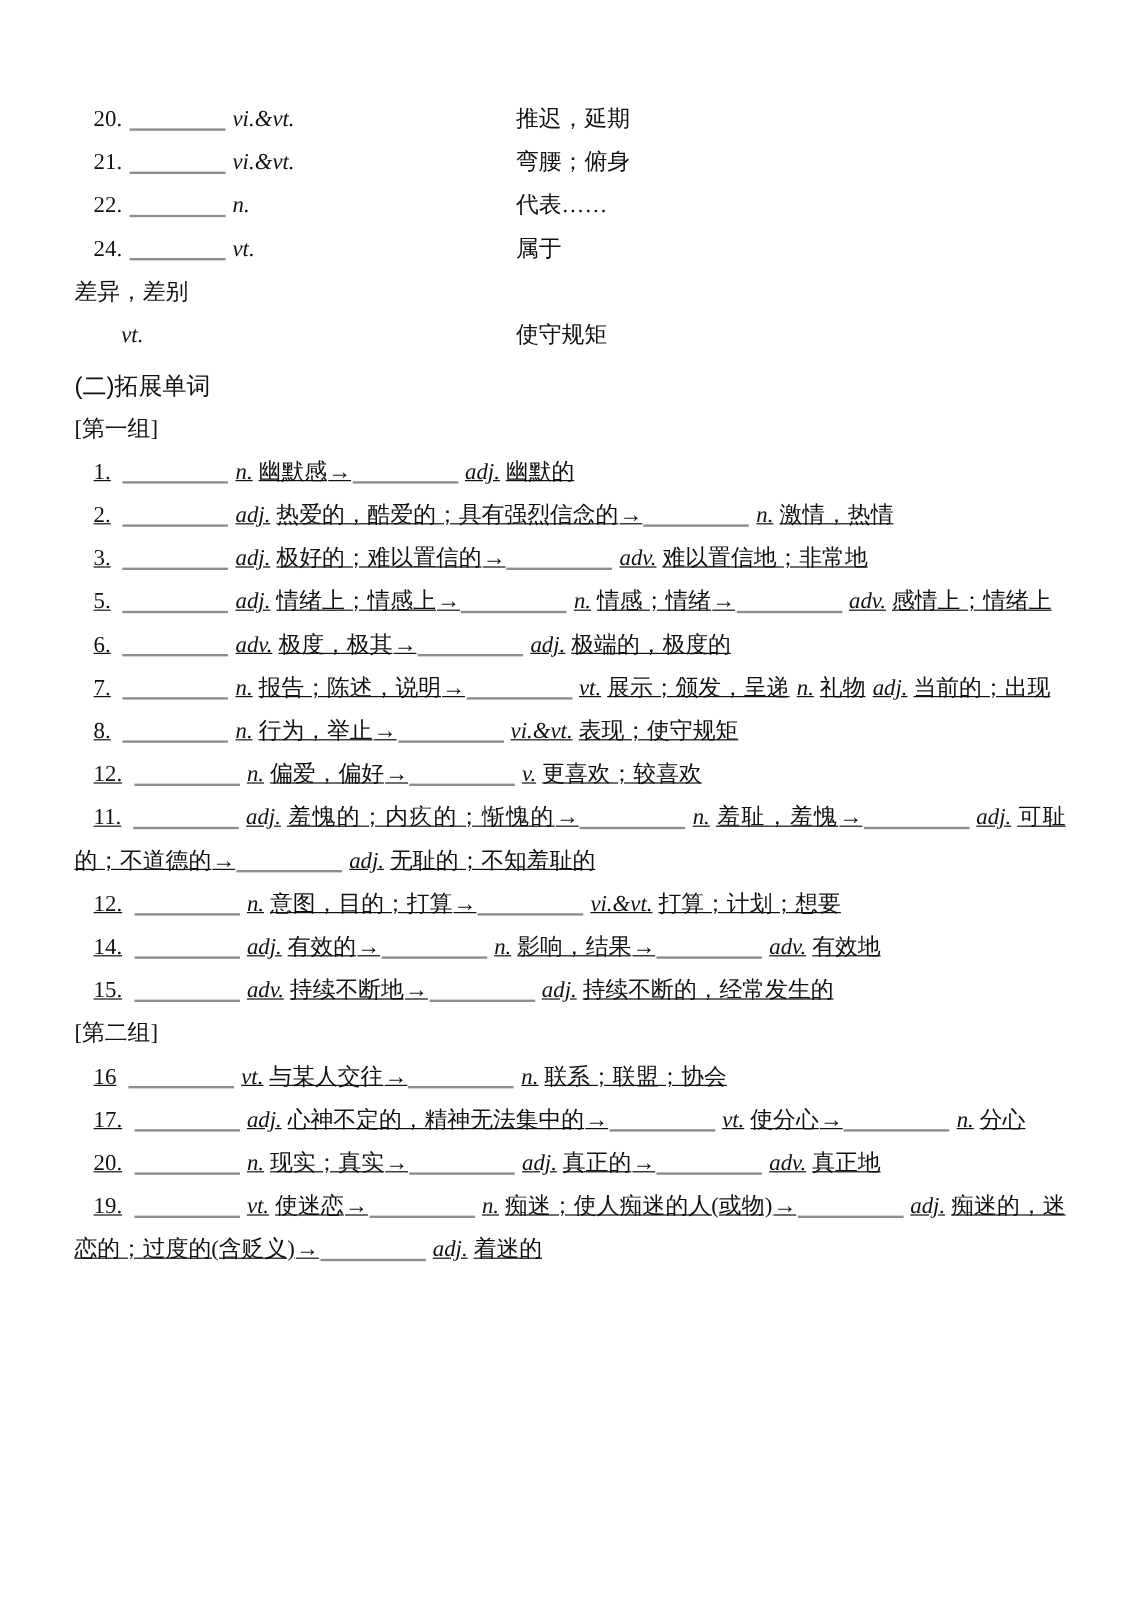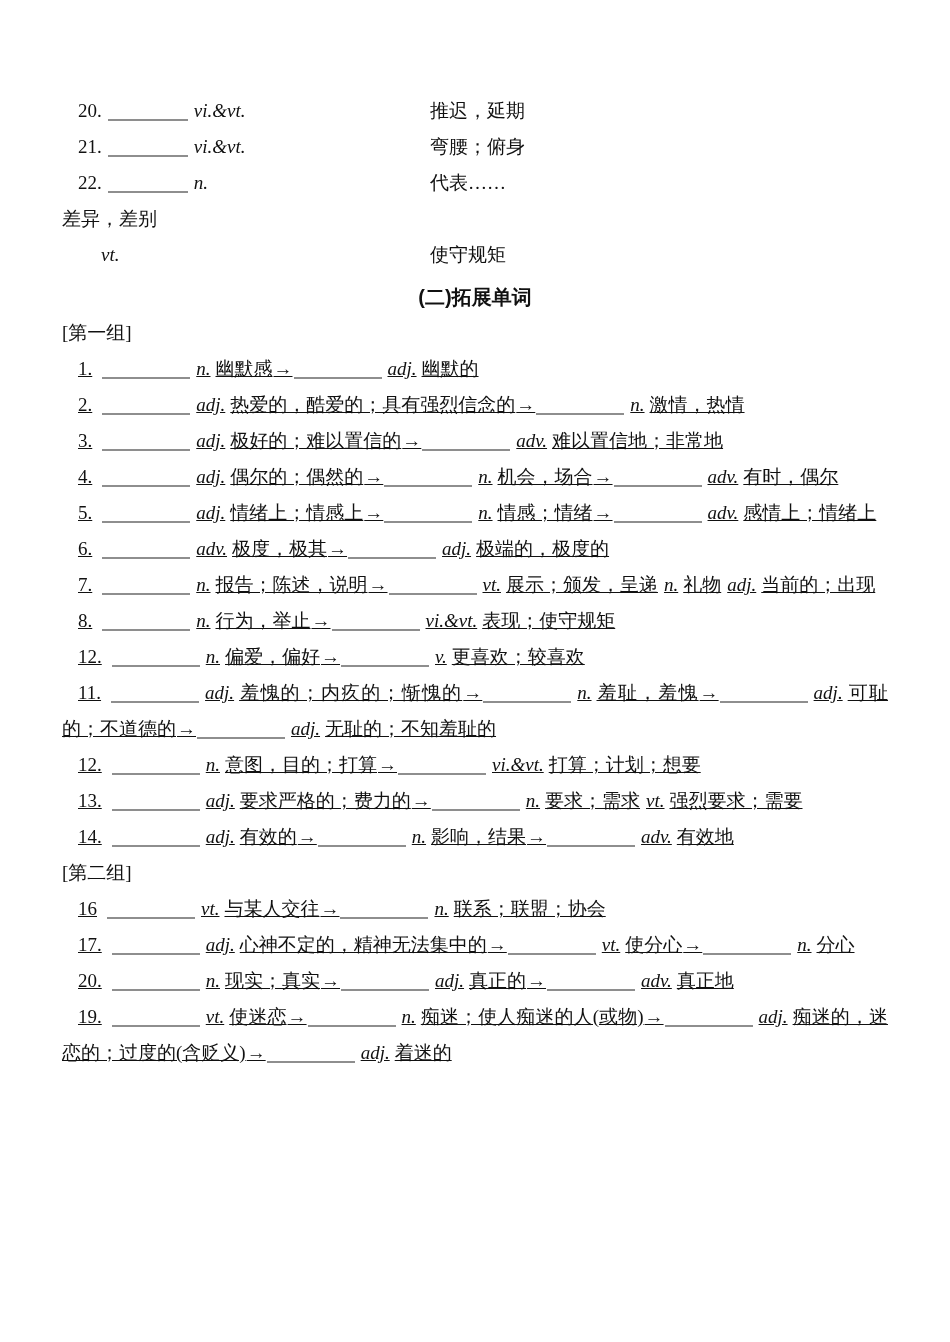--- a/index.html
+++ b/index.html
@@ -1,43 +1,42 @@
 <!DOCTYPE html>
 <html><head>
 <meta charset="utf-8">
 <style>
   html, body { margin: 0; padding: 0; background: #ffffff; }
   .page {
     position: relative;
     width: 950px;
     height: 1120px;
-    margin: 15px auto;
+    margin: 4px auto;
     background: #ffffff;
     box-sizing: border-box;
     padding: 78px 62px 0 62px;
     font-family: "Liberation Serif", "DejaVu Serif", serif;
     font-size: 19px;
     color: #111111;
     line-height: 36px;
     overflow: hidden;
   }
   
   .trow { display: flex; }
   .tleft { flex: 0 0 368px; box-sizing: border-box; padding-left: 16px; white-space: nowrap; }
   .tleft.cont { padding-left: 33px; }
   .tright { flex: 1 1 auto; font-family: Liberation Serif, serif; }
   .tleft .num { margin-right: 6px; }
   .tleft .blank { width: 80px; }
   
   .heading {
     font-family: "Liberation Sans", "DejaVu Sans", sans-serif;
-    font-weight: bold;
+    font-weight: normal;
     font-size: 20px;
     margin-top: 6px;
-    text-align: center;
   }
   .group-label { font-weight: normal; }
   
   p.item {
     margin: 0;
     text-indent: 16px;
     text-align: justify;
     text-decoration: underline;
   }
   .num { font-style: normal; }
@@ -69,43 +68,46 @@
       </div>
       <div class="trow">
         <span class="tleft"><span class="num">21.</span><span class="blank"></span><i class="pos">vi.&amp;vt.</i></span>
         <span class="tright">弯腰；俯身</span>
       </div>
       <div class="trow">
         <span class="tleft"><span class="num">22.</span><span class="blank"></span><i class="pos">n.</i></span>
         <span class="tright">代表……</span>
       </div>
       <div class="trow">
+        <span class="tleft"><span class="num">24.</span><span class="blank"></span><i class="pos">vt.</i></span>
+        <span class="tright">属于</span>
+      </div>
+      <div class="trow">
         <span class="tright">差异，差别</span>
       </div>
       <div class="trow">
         <span class="tleft cont"><i class="pos">vt.</i></span>
         <span class="tright">使守规矩</span>
       </div>
     </div>
   <div class="heading">(二)拓展单词</div>
   <div class="group-label">[第一组]</div>
   <div id="group-1-items">
       <p class="item"><span class="num">1.</span><span class="blank"></span><i class="pos">n.</i><span class="cn">幽默感</span><span class="arrow">→</span><span class="blank"></span><i class="pos">adj.</i><span class="cn">幽默的</span></p>
       <p class="item"><span class="num">2.</span><span class="blank"></span><i class="pos">adj.</i><span class="cn">热爱的，酷爱的；具有强烈信念的</span><span class="arrow">→</span><span class="blank"></span><i class="pos">n.</i><span class="cn">激情，热情</span></p>
       <p class="item"><span class="num">3.</span><span class="blank"></span><i class="pos">adj.</i><span class="cn">极好的；难以置信的</span><span class="arrow">→</span><span class="blank"></span><i class="pos">adv.</i><span class="cn">难以置信地；非常地</span></p>
-      <p class="item"><span class="num">4.</span><span class="blank"></span><i class="pos">adj.</i><span class="cn">偶尔的；偶然的</span><span class="arrow">→</span><span class="blank"></span><i class="pos">n.</i><span class="cn">机会，场合</span><span class="arrow">→</span><span class="blank"></span><i class="pos">adv.</i><span class="cn">有时，偶尔</span></p>
       <p class="item"><span class="num">5.</span><span class="blank"></span><i class="pos">adj.</i><span class="cn">情绪上；情感上</span><span class="arrow">→</span><span class="blank"></span><i class="pos">n.</i><span class="cn">情感；情绪</span><span class="arrow">→</span><span class="blank"></span><i class="pos">adv.</i><span class="cn">感情上；情绪上</span></p>
       <p class="item"><span class="num">6.</span><span class="blank"></span><i class="pos">adv.</i><span class="cn">极度，极其</span><span class="arrow">→</span><span class="blank"></span><i class="pos">adj.</i><span class="cn">极端的，极度的</span></p>
       <p class="item"><span class="num">7.</span><span class="blank"></span><i class="pos">n.</i><span class="cn">报告；陈述，说明</span><span class="arrow">→</span><span class="blank"></span><i class="pos">vt.</i><span class="cn">展示；颁发，呈递</span><i class="pos">n.</i><span class="cn">礼物</span><i class="pos">adj.</i><span class="cn">当前的；出现</span></p>
       <p class="item"><span class="num">8.</span><span class="blank"></span><i class="pos">n.</i><span class="cn">行为，举止</span><span class="arrow">→</span><span class="blank"></span><i class="pos">vi.&amp;vt.</i><span class="cn">表现；使守规矩</span></p>
       <p class="item"><span class="num">12.</span><span class="blank"></span><i class="pos">n.</i><span class="cn">偏爱，偏好</span><span class="arrow">→</span><span class="blank"></span><i class="pos">v.</i><span class="cn">更喜欢；较喜欢</span></p>
       <p class="item"><span class="num">11.</span><span class="blank"></span><i class="pos">adj.</i><span class="cn">羞愧的；内疚的；惭愧的</span><span class="arrow">→</span><span class="blank"></span><i class="pos">n.</i><span class="cn">羞耻，羞愧</span><span class="arrow">→</span><span class="blank"></span><i class="pos">adj.</i><span class="cn">可耻的；不道德的</span><span class="arrow">→</span><span class="blank"></span><i class="pos">adj.</i><span class="cn">无耻的；不知羞耻的</span></p>
       <p class="item"><span class="num">12.</span><span class="blank"></span><i class="pos">n.</i><span class="cn">意图，目的；打算</span><span class="arrow">→</span><span class="blank"></span><i class="pos">vi.&amp;vt.</i><span class="cn">打算；计划；想要</span></p>
-      <p class="item"><span class="num">13.</span><span class="blank"></span><i class="pos">adj.</i><span class="cn">要求严格的；费力的</span><span class="arrow">→</span><span class="blank"></span><i class="pos">n.</i><span class="cn">要求；需求</span><i class="pos">vt.</i><span class="cn">强烈要求；需要</span></p>
       <p class="item"><span class="num">14.</span><span class="blank"></span><i class="pos">adj.</i><span class="cn">有效的</span><span class="arrow">→</span><span class="blank"></span><i class="pos">n.</i><span class="cn">影响，结果</span><span class="arrow">→</span><span class="blank"></span><i class="pos">adv.</i><span class="cn">有效地</span></p>
+      <p class="item"><span class="num">15.</span><span class="blank"></span><i class="pos">adv.</i><span class="cn">持续不断地</span><span class="arrow">→</span><span class="blank"></span><i class="pos">adj.</i><span class="cn">持续不断的，经常发生的</span></p>
     </div>
   <div class="group-label">[第二组]</div>
   <div id="group-2-items">
       <p class="item"><span class="num">16</span><span class="blank"></span><i class="pos">vt.</i><span class="cn">与某人交往</span><span class="arrow">→</span><span class="blank"></span><i class="pos">n.</i><span class="cn">联系；联盟；协会</span></p>
       <p class="item"><span class="num">17.</span><span class="blank"></span><i class="pos">adj.</i><span class="cn">心神不定的，精神无法集中的</span><span class="arrow">→</span><span class="blank"></span><i class="pos">vt.</i><span class="cn">使分心</span><span class="arrow">→</span><span class="blank"></span><i class="pos">n.</i><span class="cn">分心</span></p>
       <p class="item"><span class="num">20.</span><span class="blank"></span><i class="pos">n.</i><span class="cn">现实；真实</span><span class="arrow">→</span><span class="blank"></span><i class="pos">adj.</i><span class="cn">真正的</span><span class="arrow">→</span><span class="blank"></span><i class="pos">adv.</i><span class="cn">真正地</span></p>
       <p class="item"><span class="num">19.</span><span class="blank"></span><i class="pos">vt.</i><span class="cn">使迷恋</span><span class="arrow">→</span><span class="blank"></span><i class="pos">n.</i><span class="cn">痴迷；使人痴迷的人(或物)</span><span class="arrow">→</span><span class="blank"></span><i class="pos">adj.</i><span class="cn">痴迷的，迷恋的；过度的(含贬义)</span><span class="arrow">→</span><span class="blank"></span><i class="pos">adj.</i><span class="cn">着迷的</span></p>
     </div>
 </div>
 

